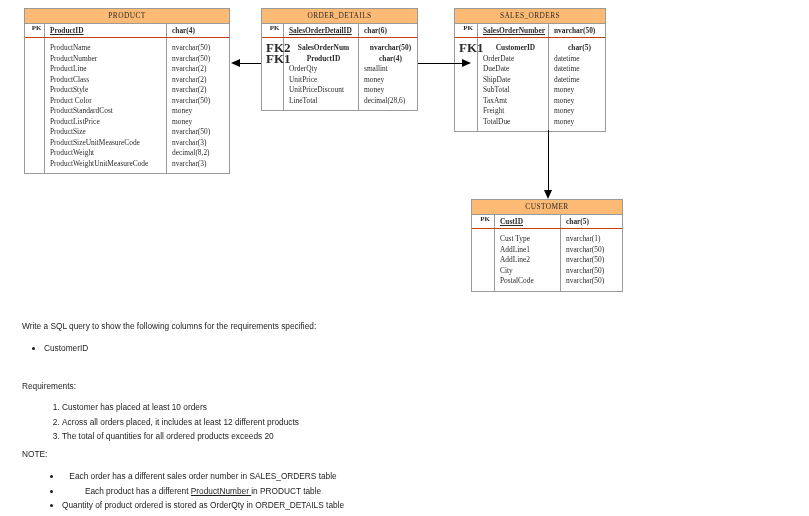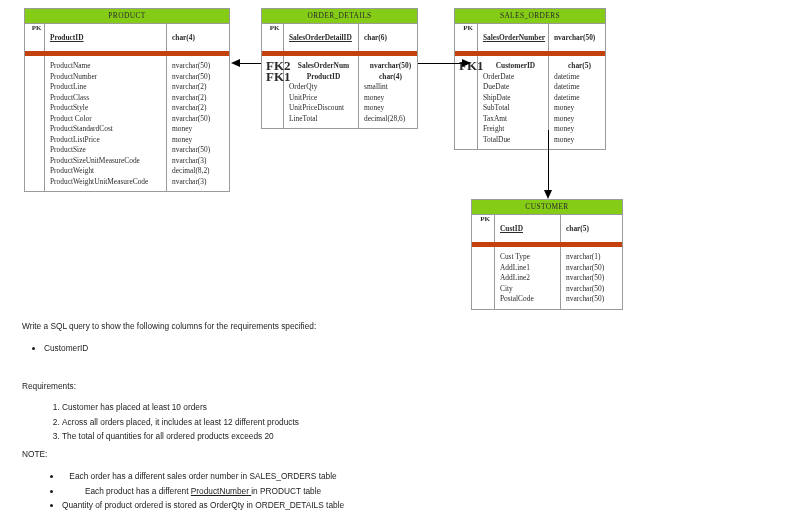--- a/index.html
+++ b/index.html
@@ -30,33 +30,33 @@
     background: #ffffff;
     box-sizing: border-box;
     font-family: "Liberation Serif", serif;
     font-size: 7.4px;
     color: #2b2b2b;
   }
   .er-title {
     height: 14px;
     line-height: 14px;
     text-align: center;
-    background: #84cc16;
+    background: #fdba74;
     border-bottom: 1px solid #9a9a9a;
     font-size: 7.4px;
     letter-spacing: 0.4px;
     color: #2b2b2b;
   }
   .er-row {
     display: flex;
     box-sizing: border-box;
   }
   .er-key-row {
-    border-bottom: 5px solid #c2410c;
-    height: 32px;
+    border-bottom: 1px solid #c2410c;
+    height: 14px;
     align-items: center;
   }
   .c-key {
     box-sizing: border-box;
     border-right: 1px solid #9a9a9a;
     padding-left: 4px;
     flex: 0 0 auto;
     align-self: stretch;
     display: flex;
     flex-direction: column;

